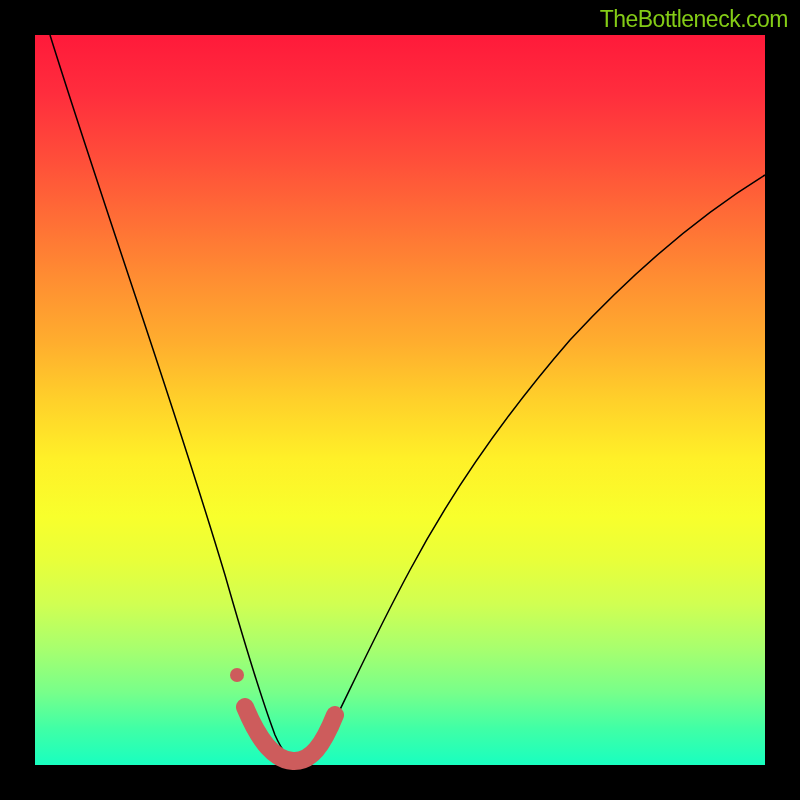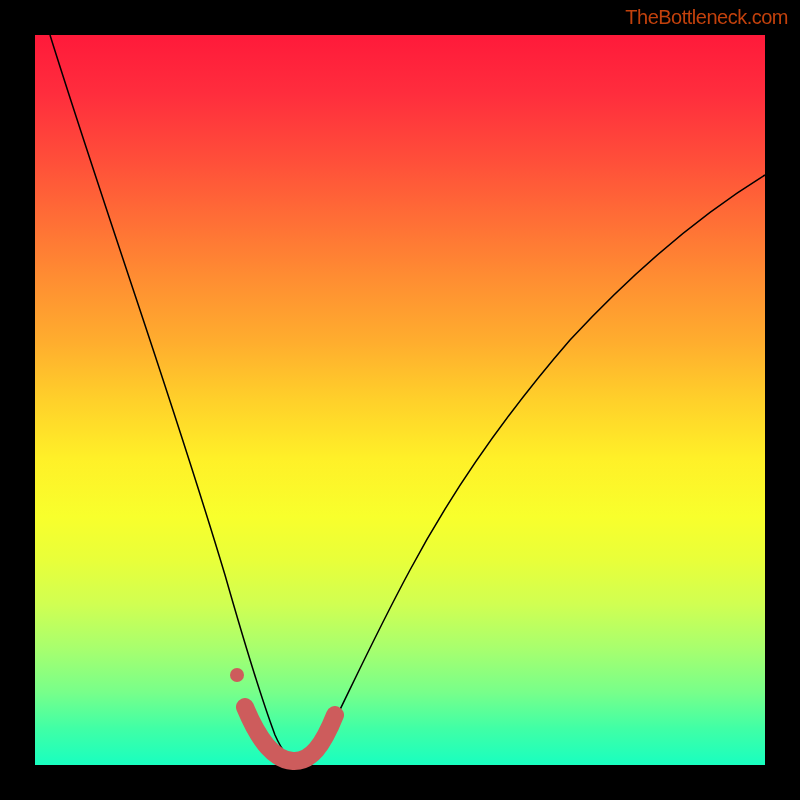--- a/index.html
+++ b/index.html
@@ -35,22 +35,22 @@
       #78ff8a 90%,
       #40ffa6 95%,
       #18ffc0 100%
     );
   }
   
   .watermark {
     position: absolute;
     top: 6px;
     right: 12px;
-    color: #c2410c;
-    font-size: 20px;
+    color: #84cc16;
+    font-size: 23px;
     font-weight: 500;
     letter-spacing: -0.5px;
   }
   
   svg.curve-layer {
     position: absolute;
     top: 0; left: 0;
     width: 730px; height: 730px;
     overflow: visible;
   }

